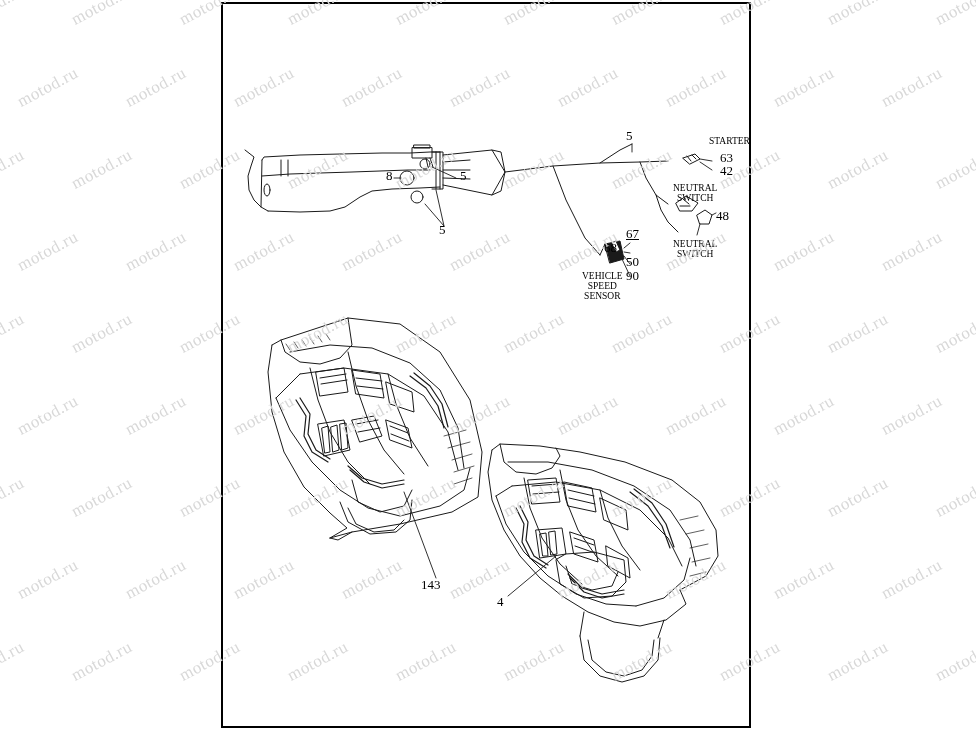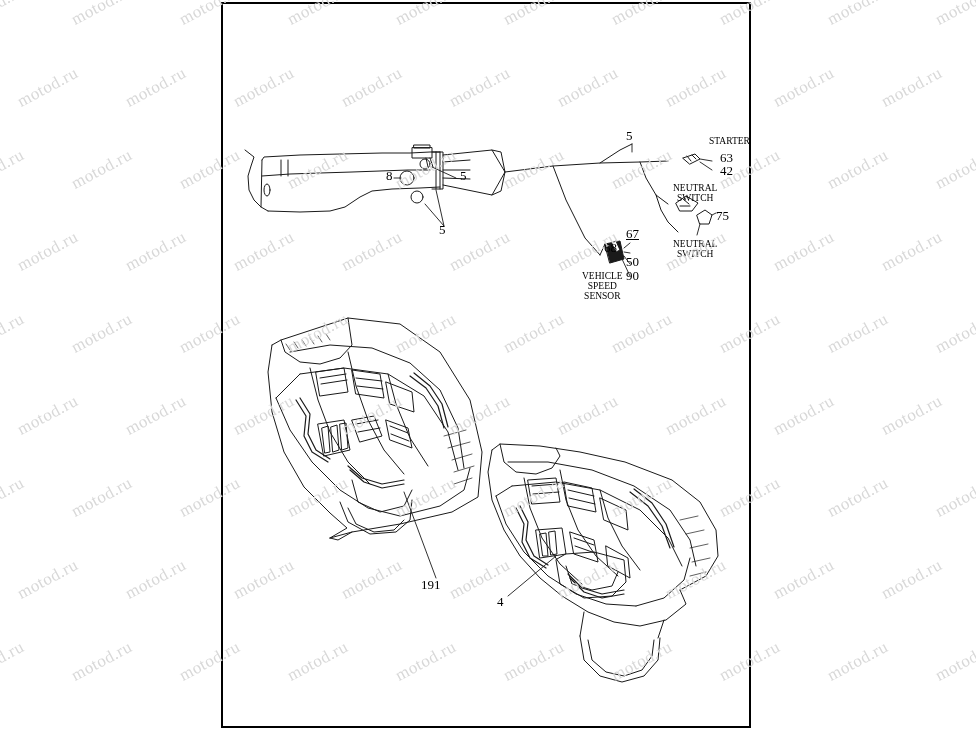--- a/index.html
+++ b/index.html
@@ -356,26 +356,26 @@
 
     </g>
   </svg>
 
   <div class="lbl num" style="left:386px; top:170px;">8</div>
   <div class="lbl num" style="left:460px; top:170px;">5</div>
   <div class="lbl num" style="left:439px; top:224px;">5</div>
   <div class="lbl num" style="left:626px; top:130px;">5</div>
   <div class="lbl num" style="left:720px; top:152px;">63</div>
   <div class="lbl num" style="left:720px; top:165px;">42</div>
-  <div class="lbl num" style="left:716px; top:210px;">75</div>
+  <div class="lbl num" style="left:716px; top:210px;">48</div>
   <div class="lbl num" style="left:626px; top:228px;text-decoration:underline;">67</div>
   <div class="lbl num" style="left:604px; top:242px;">68</div>
   <div class="lbl num" style="left:626px; top:256px;">50</div>
   <div class="lbl num" style="left:626px; top:270px;">90</div>
-  <div class="lbl num" style="left:421px; top:579px;">191</div>
+  <div class="lbl num" style="left:421px; top:579px;">143</div>
   <div class="lbl num" style="left:497px; top:596px;">4</div>
 
   <div class="lbl small" style="left:679px; top:136px;margin-left:30px;">STARTER</div>
   <div class="lbl small" style="left:673px; top:183px;">NEUTRAL
 SWITCH</div>
   <div class="lbl small" style="left:673px; top:239px;">NEUTRAL
 SWITCH</div>
   <div class="lbl small" style="left:582px; top:271px;">VEHICLE
 SPEED
 SENSOR</div>

